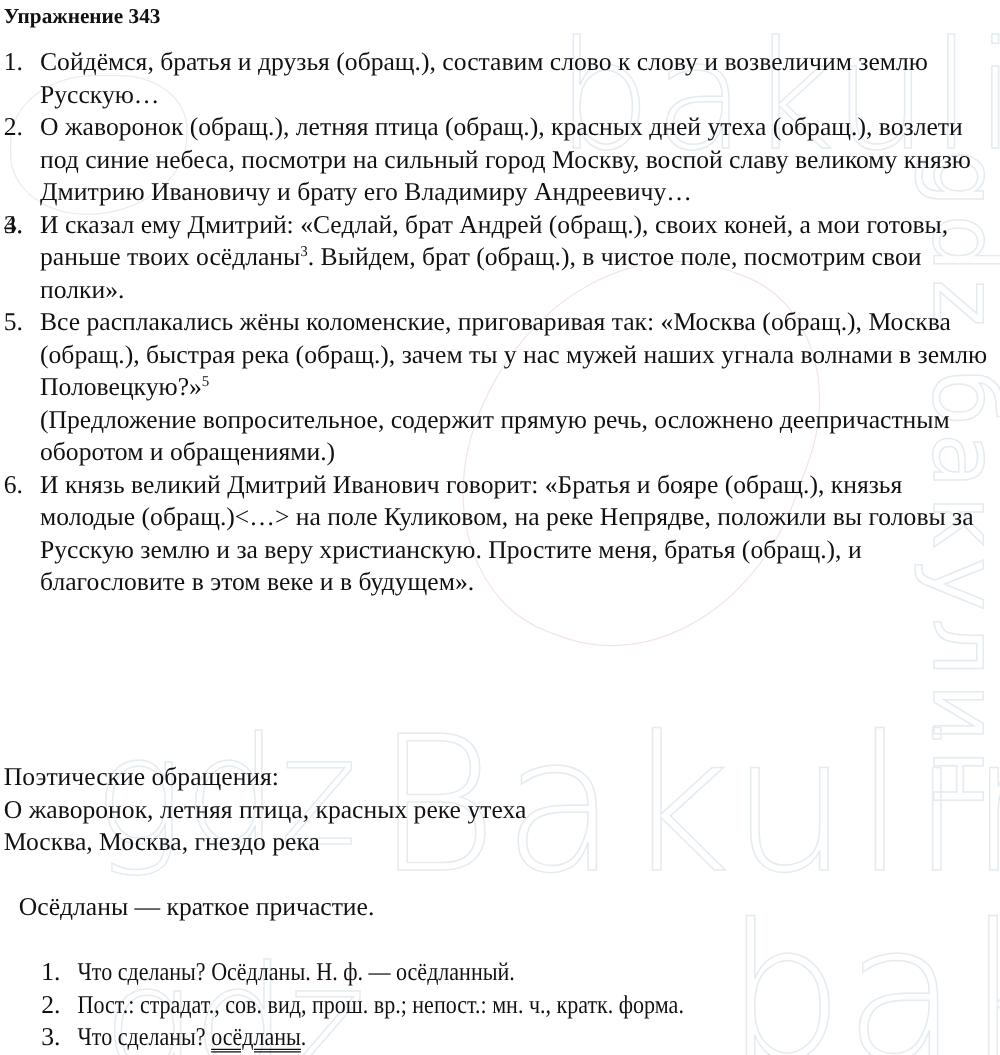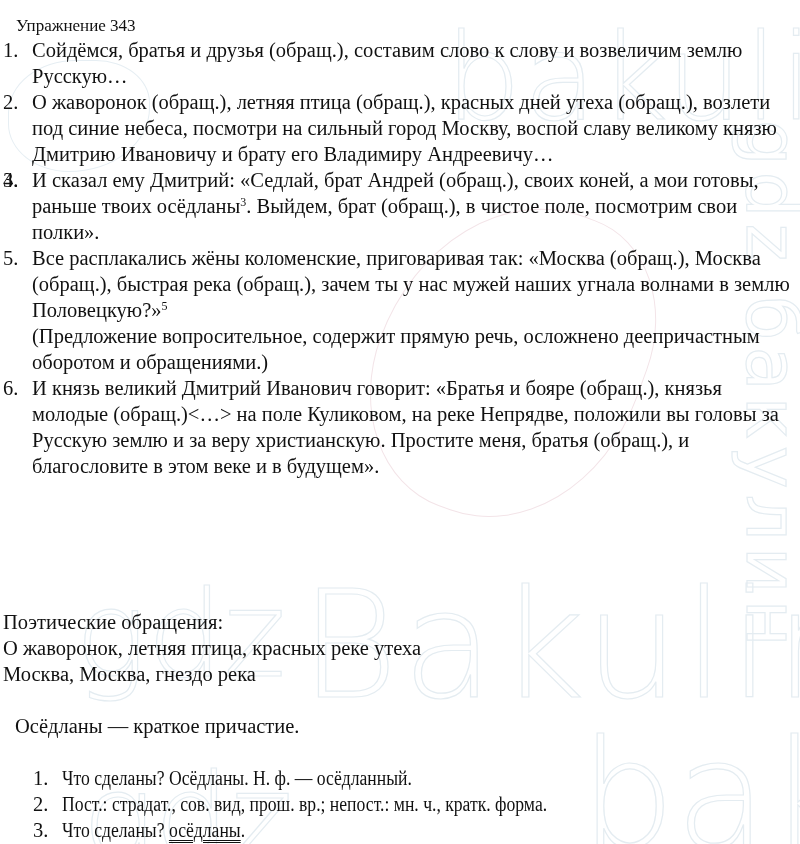--- a/index.html
+++ b/index.html
@@ -60,24 +60,24 @@
 
     .page {
       position: relative;
       z-index: 1;
       font-size: 20.5px;
       line-height: 26px;
     }
     .title {
       position: absolute;
       left: 3px; top: 3px;
-      font-weight: normal;
+      font-weight: bold;
       font-size: 17px;
       line-height: 20px;
-      margin: 13px;
+      margin: 0;
     }
     ol.main-list {
       position: absolute;
       left: 0; top: 37px;
       width: 800px;
       margin: 0; padding: 0;
       list-style: none;
     }
     ol.main-list li {
       position: relative;

